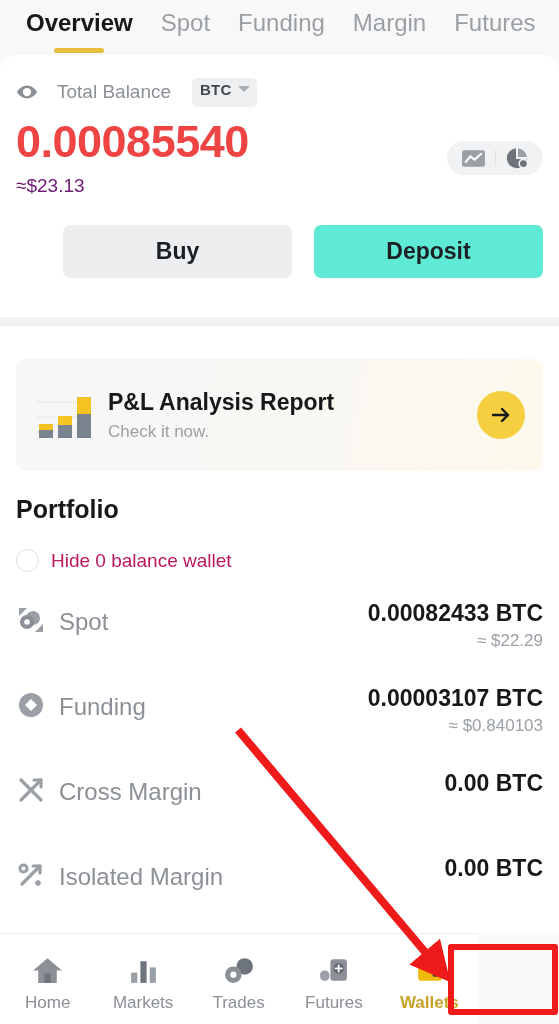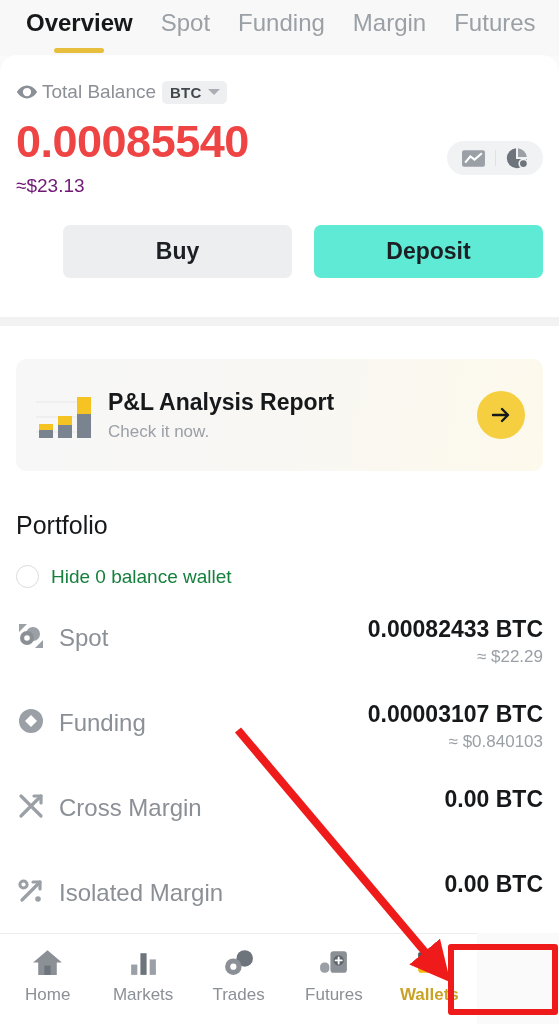--- a/index.html
+++ b/index.html
@@ -29,27 +29,27 @@
     background:#e8bf3c;
   }
 
   
   .balance-card{
     position:absolute; top:55px; left:0; width:559px; height:262px;
     background:#ffffff;
     border-radius:18px 18px 0 0;
     padding:24px 16px 0 16px;
   }
-  .bal-head{ display:flex; align-items:center; gap:4px; height:26px; }
+  .bal-head{ display:flex; align-items:center; gap:19px; height:26px; }
   .eye-ico{ width:22px; height:22px; display:block; }
   .bal-label{ font-size:19px; color:#8b9096; }
   .cur-chip{
     display:flex; align-items:center; gap:6px;
     background:#eeeff1; border-radius:5px;
-    padding:3px 7px 3px 8px; margin-left:2px;
+    padding:3px 7px 9px 8px; margin-left:2px;
   }
   .cur-chip-text{ font-size:15px; font-weight:700; color:#42474d; letter-spacing:.2px; }
   .chev{ width:0;height:0;border-left:6px solid transparent;border-right:6px solid transparent;border-top:6px solid #a9aeb4; }
 
   .icon-pill{
     position:absolute; top:86px; right:16px;
     width:96px; height:34px; border-radius:17px; background:#f1f2f4;
     display:flex; align-items:center; justify-content:center; gap:0px;
   }
   .icon-pill .pi{ width:42px; display:flex; align-items:center; justify-content:center; }
@@ -88,37 +88,37 @@
   .pnl-ico{ width:70px; height:58px; flex:0 0 70px; }
   .pnl-text{ flex:1; padding-left:8px; }
   .pnl-title{ font-size:23px; font-weight:700; color:#16181a; line-height:29px; }
   .pnl-desc{ font-size:17px; color:#9aa0a6; line-height:23px; margin-top:3px; }
   .pnl-arrow{
     width:48px; height:48px; border-radius:50%; background:#f5cf3f;
     display:flex; align-items:center; justify-content:center; flex:0 0 48px;
   }
 
   
-  .pf-title{ font-size:25px; font-weight:400; color:#16181a; margin-top:40px; }
+  .pf-title{ font-size:25px; font-weight:700; color:#16181a; margin-top:24px; }
   .hide-row{ display:flex; align-items:center; gap:12px; margin-top:25px; }
   .radio{ width:23px;height:23px;border-radius:50%;border:1.8px solid #d9dbde; }
-  .hide-label{ font-size:19px; color:#15803d; }
+  .hide-label{ font-size:19px; color:#be185d; }
 
   .wrow{ display:flex; align-items:flex-start; margin-top:27px; height:58px; }
   .wrow .wl{ display:flex; align-items:center; gap:13px; padding-top:6px; }
   .wrow .wname{ font-size:24px; color:#8b9096; }
   .wrow .wr{ margin-left:auto; text-align:right; }
   .wamt{ font-size:23px; font-weight:700; color:#16181a; line-height:29px; }
   .wfiat{ font-size:17px; color:#9aa0a6; line-height:25px; }
 
   
   .botnav{
     position:absolute; bottom:0; left:0; width:477px; height:91px;
     background:#ffffff; border-top:1px solid #ededee;
-    display:flex; align-items:flex-start; padding-top:6px;
+    display:flex; align-items:flex-start; padding-top:14px;
   }
   .nav-item{ flex:1; display:flex; flex-direction:column; align-items:center; gap:7px; }
   .nav-ico{ height:38px; display:flex; align-items:flex-end; justify-content:center; }
   .nav-label{ font-size:17px; color:#8b9096; }
   .nav-item.active .nav-label{ color:#c9a227; font-weight:700; }
 
   
   .anno{ position:absolute; inset:0; pointer-events:none; }
   .anno-box{
     position:absolute; left:448px; top:944px; width:110px; height:71px;

